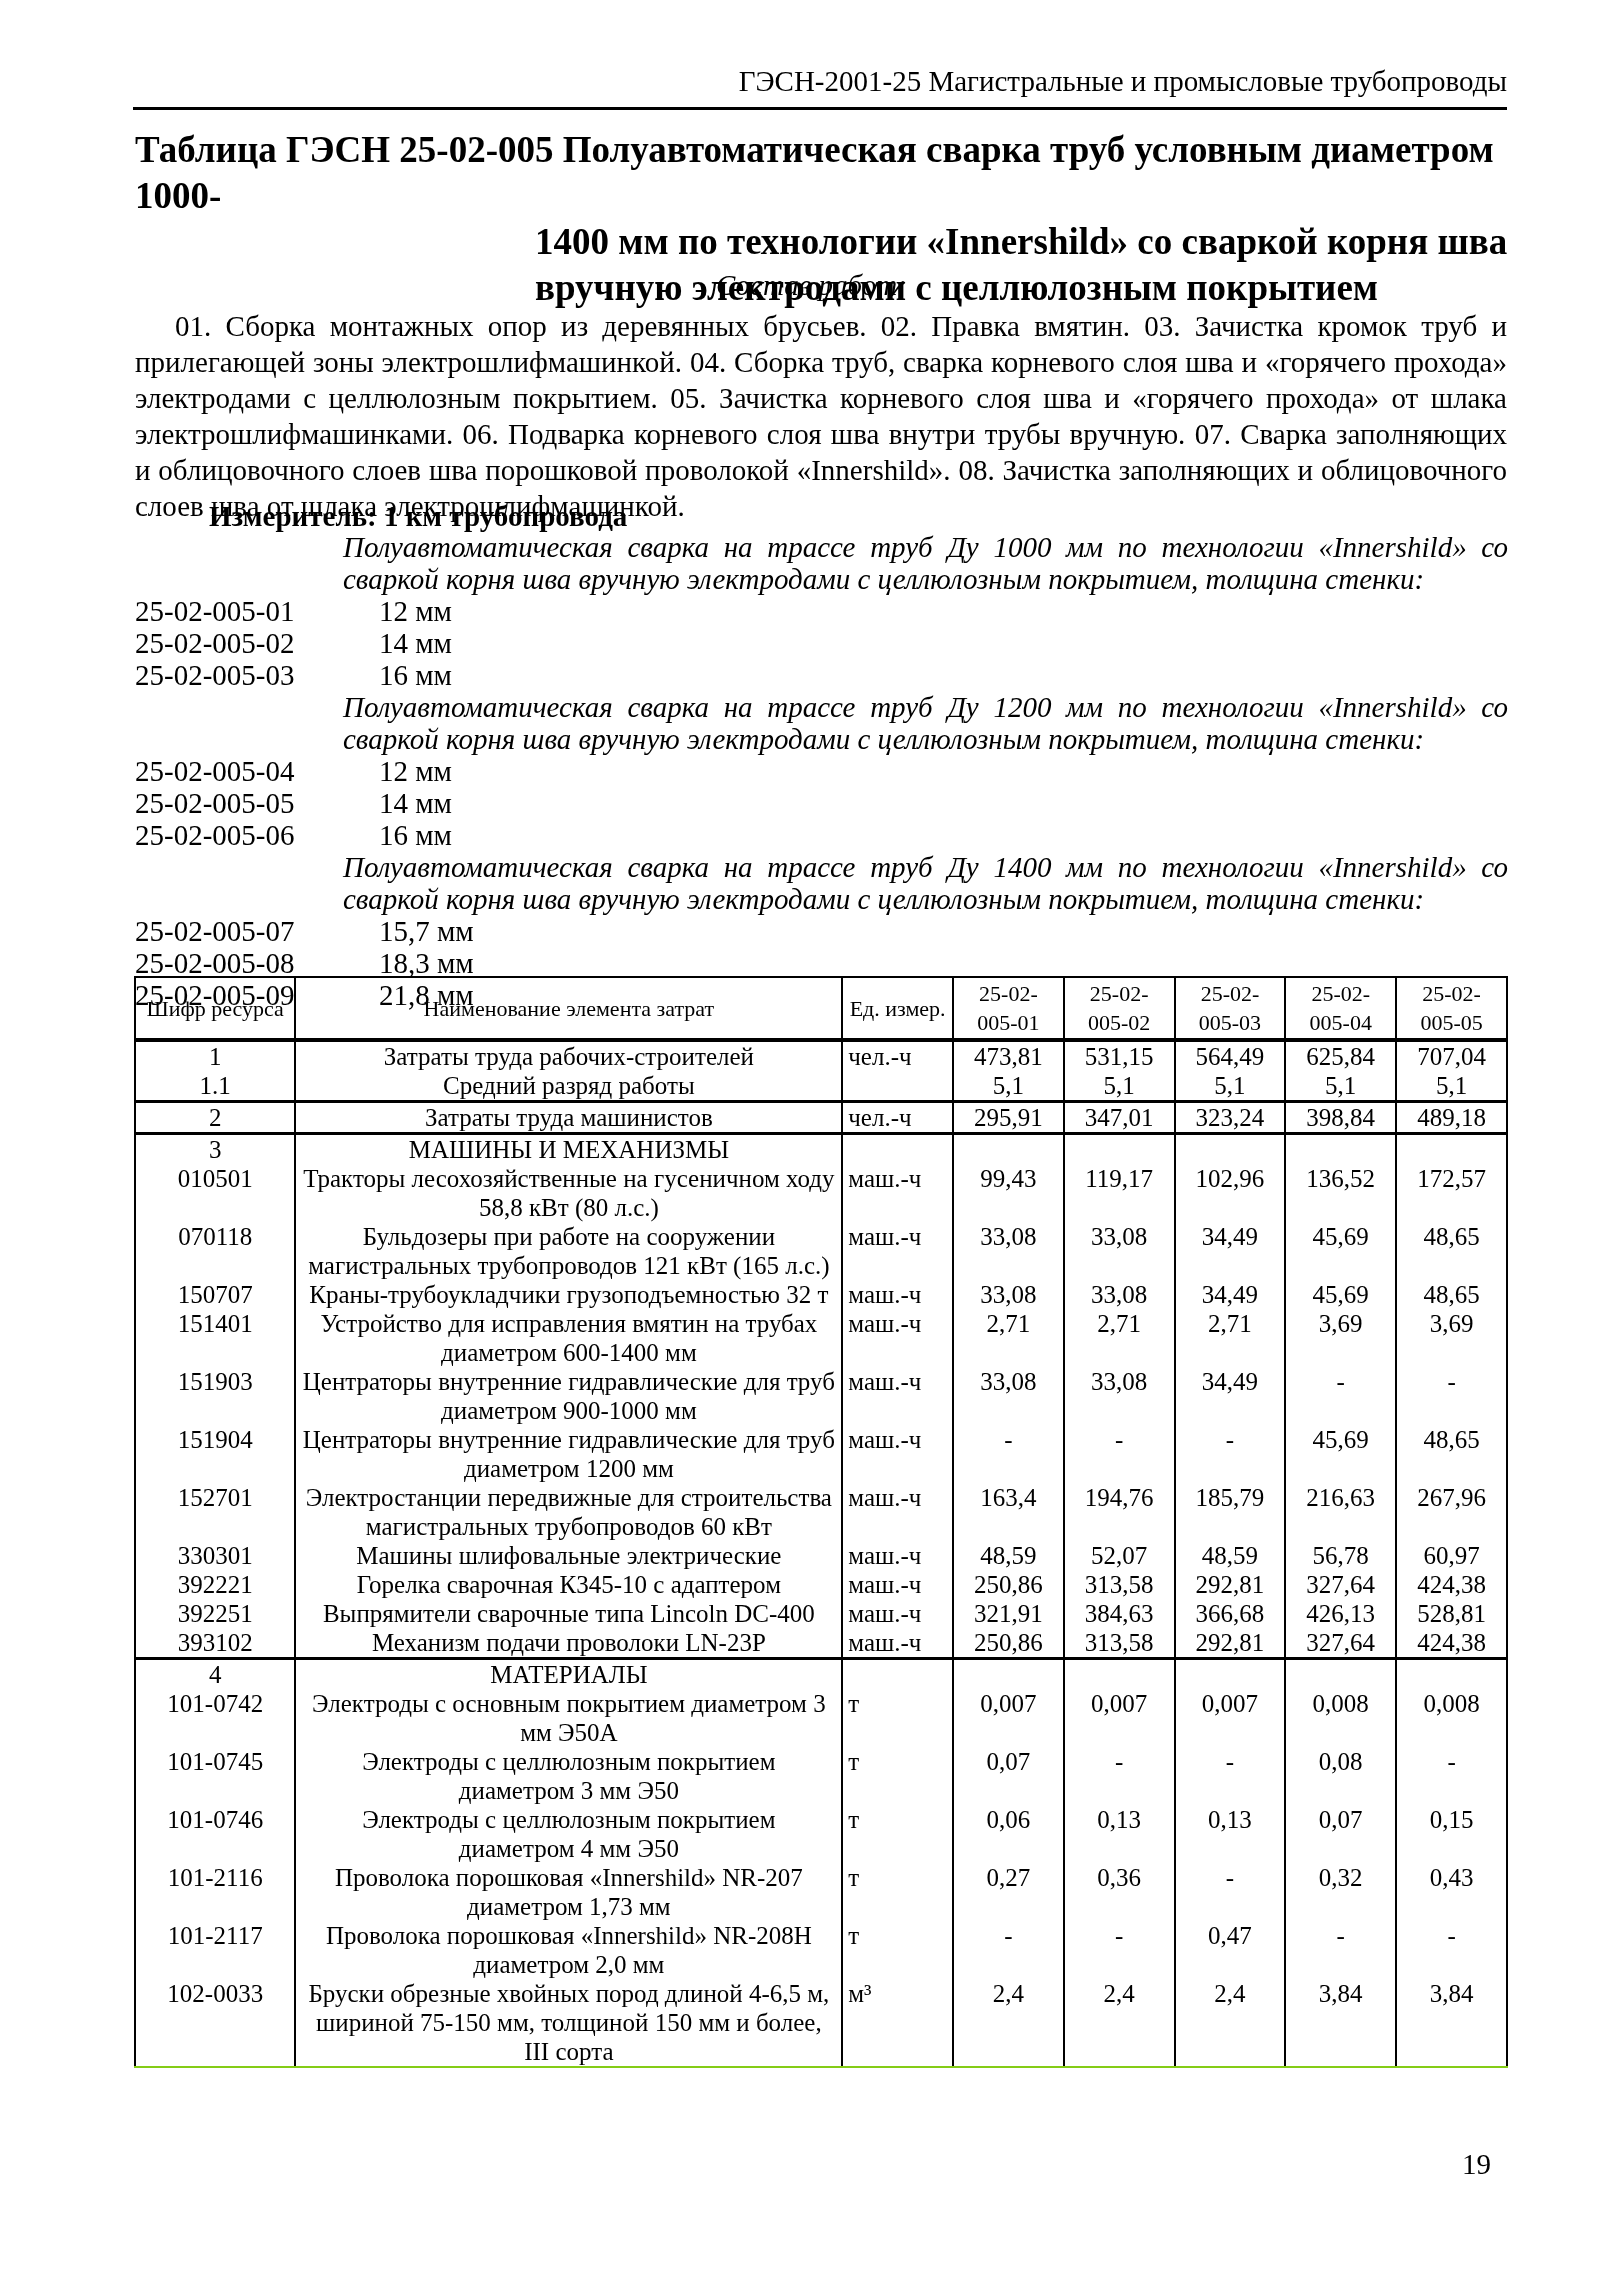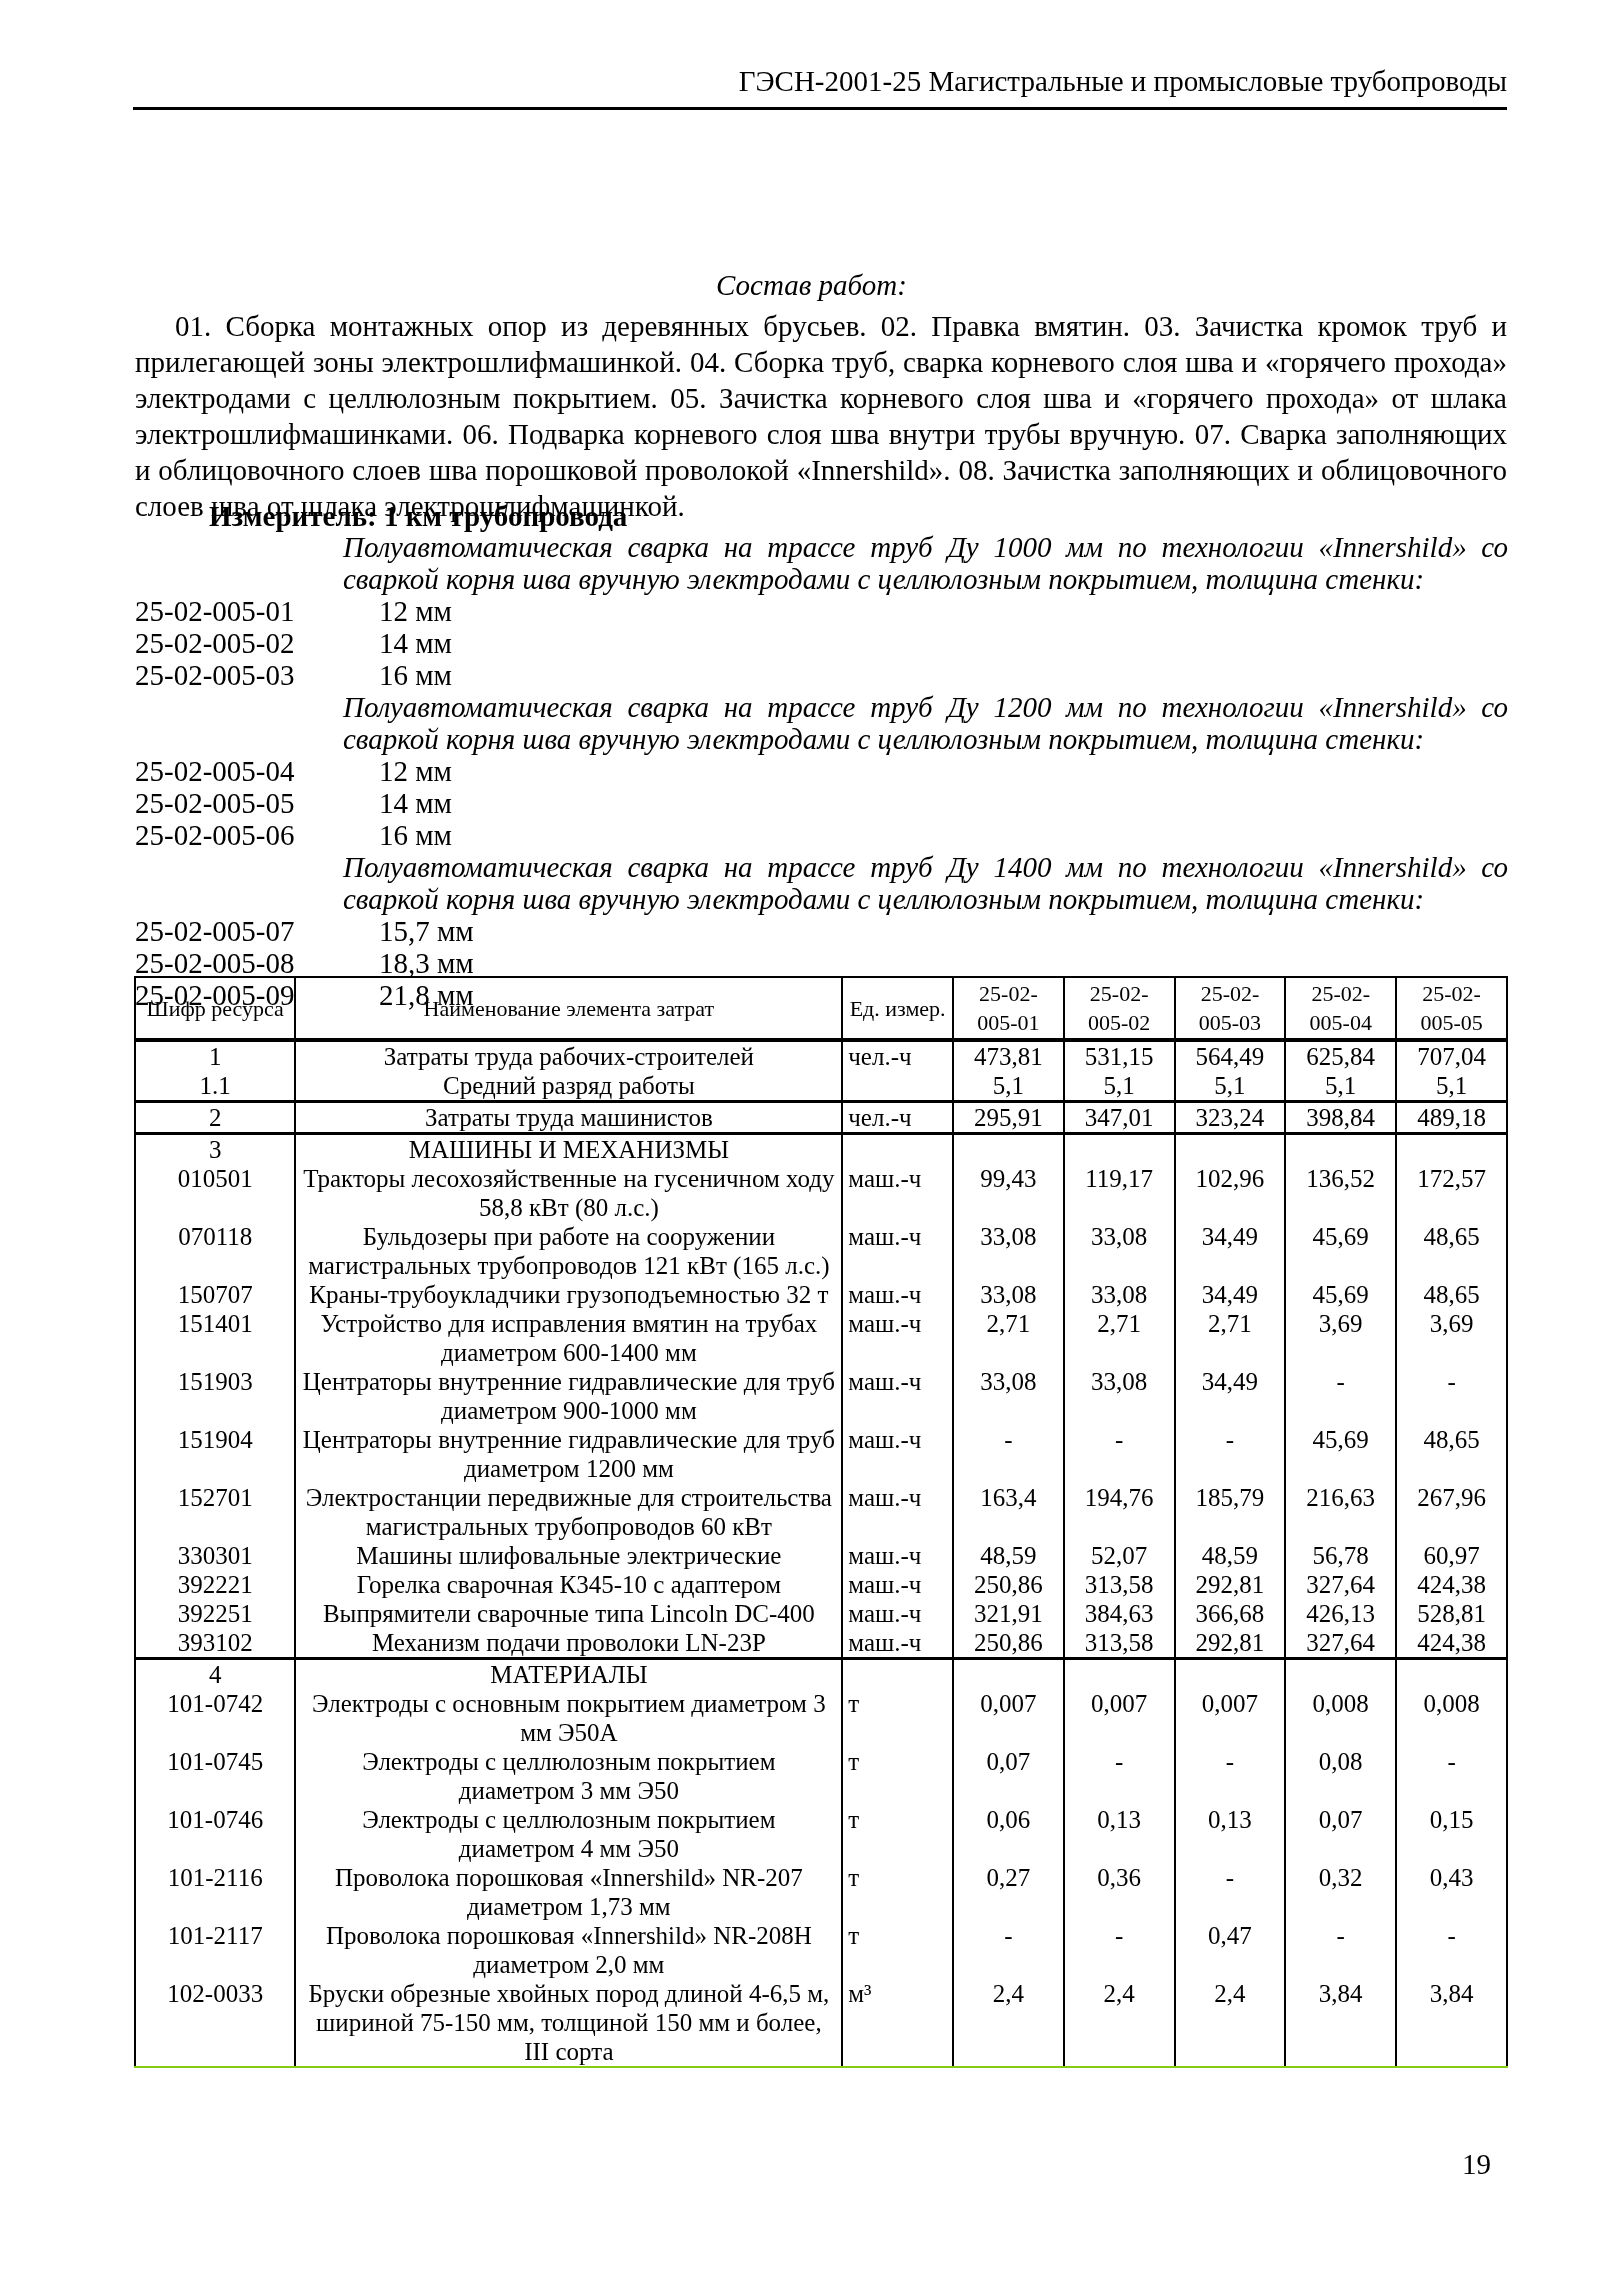--- a/index.html
+++ b/index.html
@@ -30,20 +30,25 @@
   td.bold{font-weight:bold;}
   .page-num{position:absolute;left:1462px;top:2148px;font-size:29px;}
 </style>
 </head>
 <body>
 
 <div class="page">
   <div class="running-head">ГЭСН-2001-25 Магистральные и промысловые трубопроводы</div>
   <div class="head-rule"></div>
 
+  <div class="title">
+    <span class="l1">Таблица ГЭСН 25-02-005 Полуавтоматическая сварка труб условным диаметром 1000-</span>
+    <span class="rest">1400 мм по технологии «Innershild» со сваркой корня шва</span>
+    <span class="rest">вручную электродами с целлюлозным покрытием</span>
+  </div>
 
   <div class="subtitle">Состав работ:</div>
   <div class="intro">01. Сборка монтажных опор из деревянных брусьев. 02. Правка вмятин. 03. Зачистка кромок труб и прилегающей зоны электрошлифмашинкой. 04. Сборка труб, сварка корневого слоя шва и «горячего прохода» электродами с целлюлозным покрытием. 05. Зачистка корневого слоя шва и «горячего прохода» от шлака электрошлифмашинками. 06. Подварка корневого слоя шва внутри трубы вручную. 07. Сварка заполняющих и облицовочного слоев шва порошковой проволокой «Innershild». 08. Зачистка заполняющих и облицовочного слоев шва от шлака электрошлифмашинкой.</div>
 
   <div class="meter">Измеритель:  1 км трубопровода</div>
 
   <div class="variants" id="variants">
       <div class="vgroup-desc">Полуавтоматическая сварка на трассе труб Ду 1000 мм по технологии «Innershild» со сваркой корня шва вручную электродами с целлюлозным покрытием, толщина стенки:</div>
       <div class="vrow">
         <span class="code">25-02-005-01</span>

